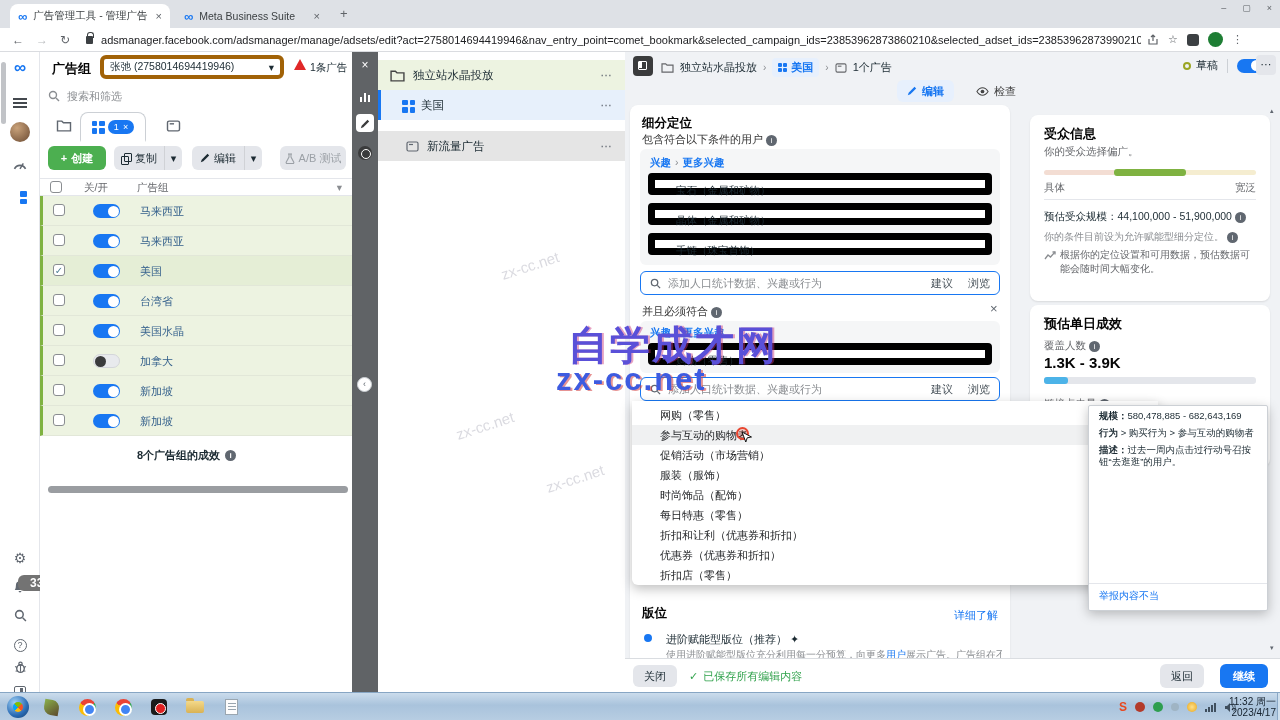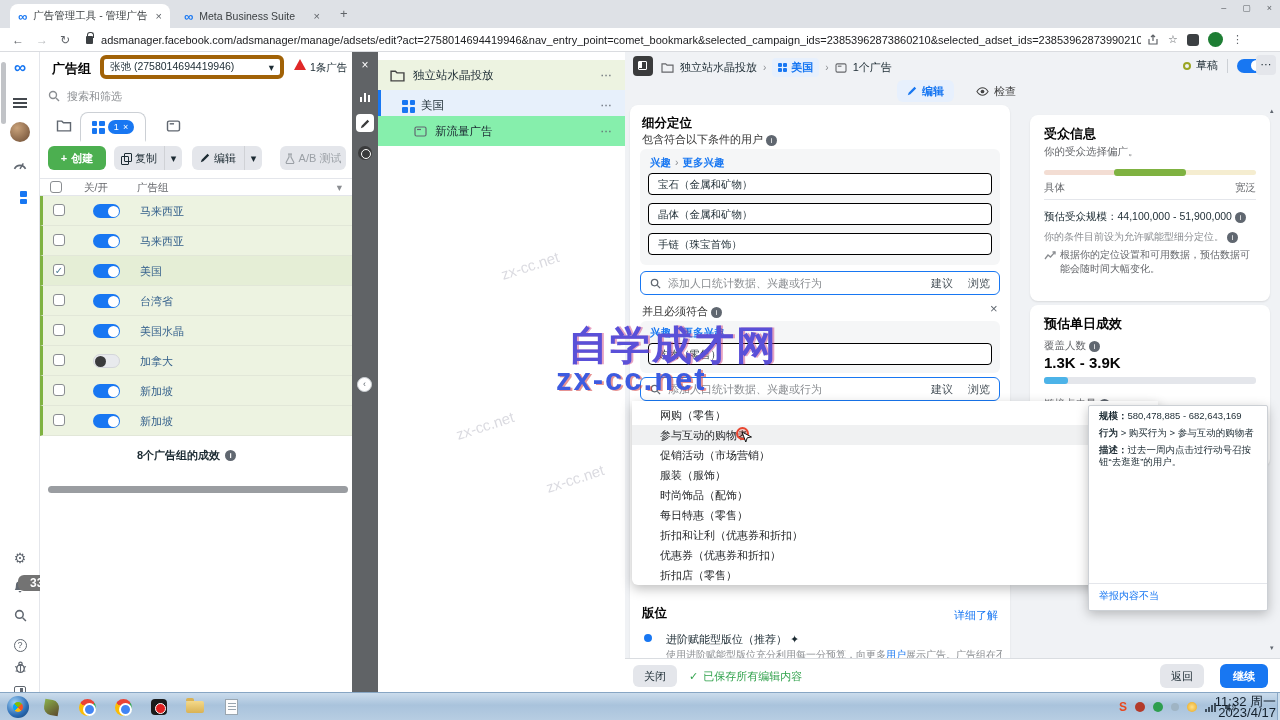--- a/index.html
+++ b/index.html
@@ -113,21 +113,21 @@
   .etab.on{background:#e7f0fd;color:#1877f2;font-weight:bold}
   .etab.off2{color:#444}
   
   #card{position:absolute;left:5px;top:53px;width:380px;height:664px;background:#fff;border-radius:8px;box-shadow:0 1px 2px rgba(0,0,0,.1);overflow:hidden}
   .ttl{font-size:12.5px;font-weight:bold;color:#050505}
   .lbl{font-size:11px;color:#333}
   .i{display:inline-block;width:11px;height:11px;border-radius:50%;background:#606770;color:#fff;font-size:8px;text-align:center;line-height:11px;font-style:normal}
   .gbox{position:absolute;left:10px;width:360px;background:#f5f6f7;border-radius:6px}
   .ilinks{position:absolute;left:10px;top:7px;font-size:10.5px;font-weight:bold;color:#1877f2}
   .ilinks .s{color:#8a8d91;font-weight:normal;margin:0 4px}
-  .pillrow .pilli{position:absolute;left:8px;width:344px;height:22px;background:#fff;border:1px solid #000000;border-radius:4px;font-size:10.5px;color:#1c2b33;line-height:21px;padding-left:9px}
+  .pillrow .pilli{position:absolute;left:8px;width:344px;height:22px;background:#fff;border:7px solid #000000;border-radius:4px;font-size:10.5px;color:#1c2b33;line-height:21px;padding-left:21px}
   .srch{position:absolute;left:10px;width:360px;height:24px;border:1px solid #1877f2;border-radius:6px;background:#fff;display:flex;align-items:center;padding:0 9px;gap:7px}
   .srch input{border:none;outline:none;flex:1;font-size:11px;color:#1c2b33;background:transparent}
   .srch input::placeholder{color:#8a8d91}
   .srch .act{font-size:11px;color:#465058;margin-left:8px}
   .xmark{position:absolute;font-size:13px;color:#606770}
   
   #dd{position:absolute;left:7px;top:349px;width:526px;height:184px;background:#fff;border-radius:0 0 6px 6px;box-shadow:0 4px 12px rgba(0,0,0,.25);z-index:40;padding-top:4px;overflow:hidden}
   .dditem{position:relative;height:20px;line-height:20px;padding-left:28px;font-size:11px;color:#1c1e21}
   .dditem.hover{background:#f0f1f2}
   .cur{display:none;position:absolute;left:104px;top:2px}
@@ -185,21 +185,21 @@
   .rec::after{content:"";position:absolute;left:3.5px;top:3.5px;width:9px;height:9px;border-radius:50%;background:#e02020;border:1.5px solid #fff}
   .fold{width:18px;height:12px;background:linear-gradient(#f4d98a,#d9b254);border-radius:2px;position:relative}
   .fold::before{content:"";position:absolute;left:0;top:-3px;width:8px;height:3px;background:#d9b254;border-radius:2px 2px 0 0}
   .page{width:13px;height:16px;background:#fdfdfd;border:1px solid #9aa6b0;position:relative}
   .page::after{content:"";position:absolute;left:2px;top:3px;width:8px;height:1.2px;background:#9aa6b0;box-shadow:0 3px 0 #9aa6b0,0 6px 0 #9aa6b0}
   #tray{position:absolute;right:44px;top:0;height:28px;display:flex;align-items:center;gap:8px}
   .trdot{width:10px;height:10px;border-radius:50%}
   #sog{color:#e8481f;font-weight:bold;font-size:12px}
   .nbar{display:inline-flex;align-items:flex-end;gap:1px}
   .nbar i{width:2px;background:#3f4f5e}
-  #clockt{position:absolute;right:4px;top:3px;font-size:13px;color:#14202c;text-align:right;line-height:11px;white-space:pre-line}
+  #clockt{position:absolute;right:4px;top:3px;font-size:10px;color:#14202c;text-align:right;line-height:11px;white-space:pre-line}
   #showdesk{position:absolute;right:0;top:0;width:3px;height:28px;background:#cfe0ee;border-left:1px solid #8aa8c6}
 </style>
 </head>
 <body>
 
 <div id="tabstrip">
   <div class="tab active">
     <span class="fav">∞</span>
     <span class="tabttl">广告管理工具 - 管理广告 - 广告…</span>
     <span class="tabx">×</span>
@@ -459,21 +459,21 @@
     <div class="trow" style="top:38px;background:#e7f0fb;border-left:3px solid #1877f2;padding-left:21px">
       <span class="grid4" style="width:11px;height:11px">
           <i></i>
           <i></i>
           <i></i>
           <i></i>
         </span>
       <span>美国</span>
       <span class="tdots">⋯</span>
     </div>
-    <div class="trow" style="top:64px;background:#86efac;padding-left:36px">
+    <div class="trow" style="top:79px;background:#e5e5e5;padding-left:28px">
       <svg width="13" height="11" viewBox="0 0 13 11">
           <rect x="1" y="1" width="11" height="9" rx="1.5" fill="none" stroke="#606770" stroke-width="1.2"></rect>
           <path d="M3 3.5h4" stroke="#606770" stroke-width="1.2"></path>
         </svg>
       <span>新流量广告</span>
       <span class="tdots">⋯</span>
     </div>
   </div>
 
   <div id="editor">

